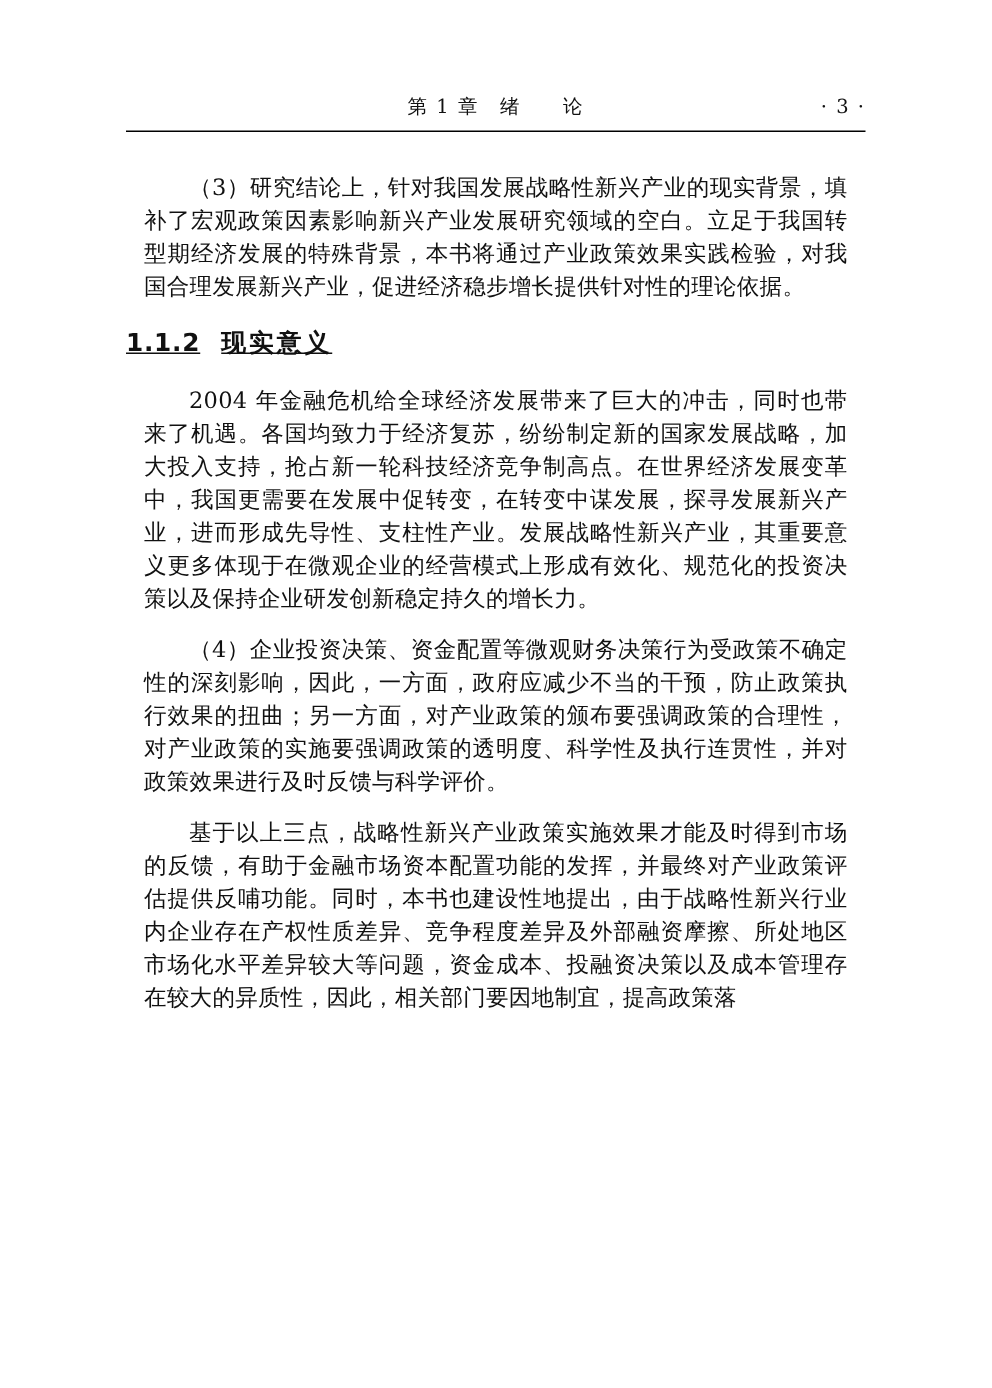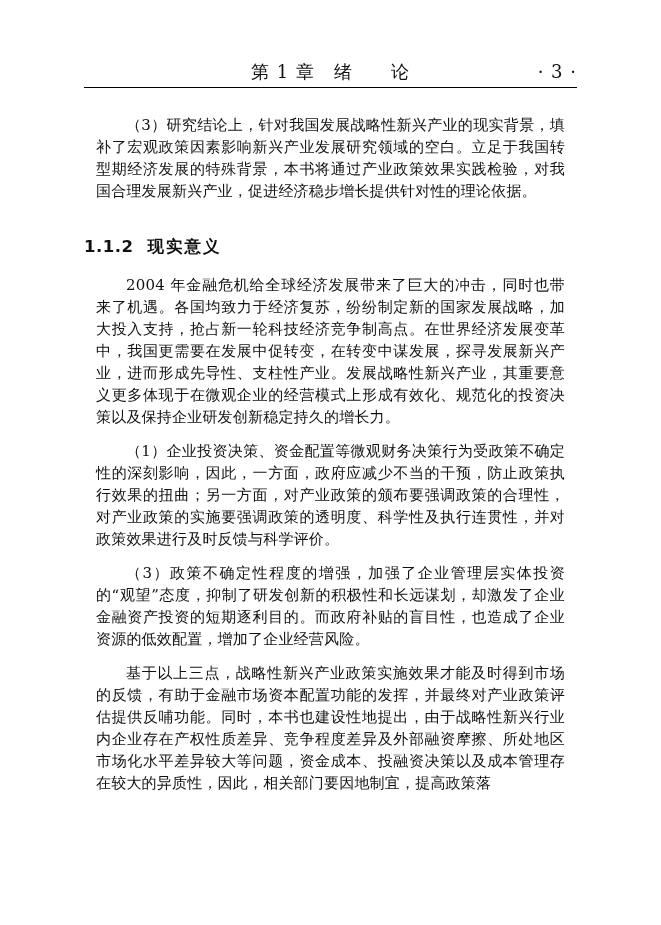--- a/index.html
+++ b/index.html
@@ -13,21 +13,21 @@
     overflow: hidden;
   }
   .page {
     width: 661px;
     height: 925px;
     padding: 64px 84px 60px 84px;
     position: relative;
   }
   .running-header {
     position: relative;
-    font-size: 18px;
+    font-size: 13px;
     padding-bottom: 7px;
     border-bottom: 1px solid #000;
     text-align: center;
     line-height: 16px;
   }
   .running-header .chapter {
     display: inline-block;
     letter-spacing: 1px;
   }
   .running-header .pageno {
@@ -44,22 +44,23 @@
   }
   .body-text p {
     margin: 12px;
     text-indent: 2em;
     letter-spacing: 0.2px;
   }
   h2.section-heading {
     font-family: "DejaVu Sans", "Liberation Sans", sans-serif;
     font-weight: bold;
     font-size: 16.5px;
-    margin: 34px 0 16px 0;
+    margin: 16px 0 16px 0;
     letter-spacing: 0.5px;
+    text-decoration: underline;
   }
   h2.section-heading .sec-num {
     margin-right: 14px;
   }
   h2.section-heading .sec-title {
     letter-spacing: 2px;
   }
 </style>
 </head>
 <body>
@@ -75,22 +76,21 @@
 
     <p>（3）研究结论上，针对我国发展战略性新兴产业的现实背景，填补了宏观政策因素影响新兴产业发展研究领域的空白。立足于我国转型期经济发展的特殊背景，本书将通过产业政策效果实践检验，对我国合理发展新兴产业，促进经济稳步增长提供针对性的理论依据。</p>
 
     <h2 class="section-heading">
       <span class="sec-num">1.1.2</span><span class="sec-title">现实意义</span>
     </h2>
 
     <p>2004 年金融危机给全球经济发展带来了巨大的冲击，同时也带来了机遇。各国均致力于经济复苏，纷纷制定新的国家发展战略，加大投入支持，抢占新一轮科技经济竞争制高点。在世界经济发展变革中，我国更需要在发展中促转变，在转变中谋发展，探寻发展新兴产业，进而形成先导性、支柱性产业。发展战略性新兴产业，其重要意义更多体现于在微观企业的经营模式上形成有效化、规范化的投资决策以及保持企业研发创新稳定持久的增长力。</p>
 
 
-    <p>（1）企业投资决策、资金配置等微观财务决策行为受政策不确定性的深刻影响，因此，一方面，政府应减少不当的干预，防止政策执行效果的扭曲；另一方面，对产业政策的颁布要强调政策的合理性，对产业政策的实施要强调政策的透明度、科学性及执行连贯性，并对政策效果进行及时反馈与科学评价。</p>
+    <p>（4）企业投资决策、资金配置等微观财务决策行为受政策不确定性的深刻影响，因此，一方面，政府应减少不当的干预，防止政策执行效果的扭曲；另一方面，对产业政策的颁布要强调政策的合理性，对产业政策的实施要强调政策的透明度、科学性及执行连贯性，并对政策效果进行及时反馈与科学评价。</p>
 
 
-    <p>（3）政策不确定性程度的增强，加强了企业管理层实体投资的“观望”态度，抑制了研发创新的积极性和长远谋划，却激发了企业金融资产投资的短期逐利目的。而政府补贴的盲目性，也造成了企业资源的低效配置，增加了企业经营风险。</p>
 
     <p>基于以上三点，战略性新兴产业政策实施效果才能及时得到市场的反馈，有助于金融市场资本配置功能的发挥，并最终对产业政策评估提供反哺功能。同时，本书也建设性地提出，由于战略性新兴行业内企业存在产权性质差异、竞争程度差异及外部融资摩擦、所处地区市场化水平差异较大等问题，资金成本、投融资决策以及成本管理存在较大的异质性，因此，相关部门要因地制宜，提高政策落</p>
 
   </div>
 
 </div>
 
 </body></html>

